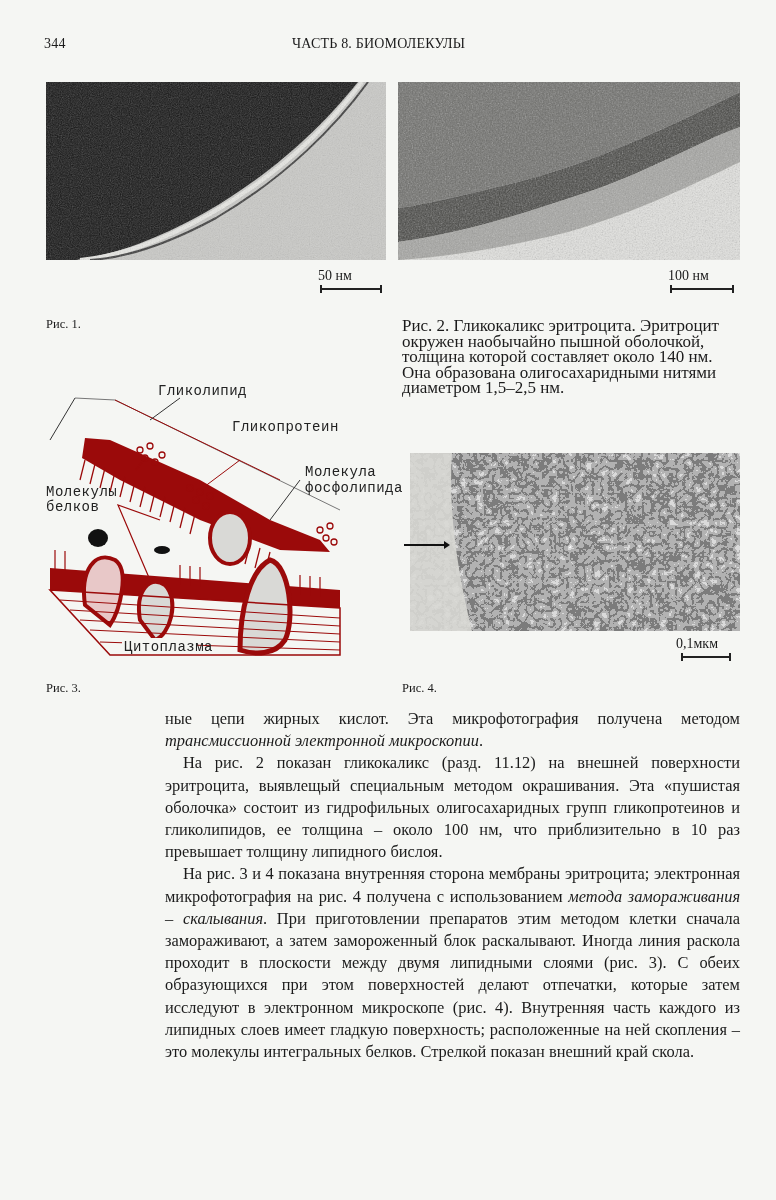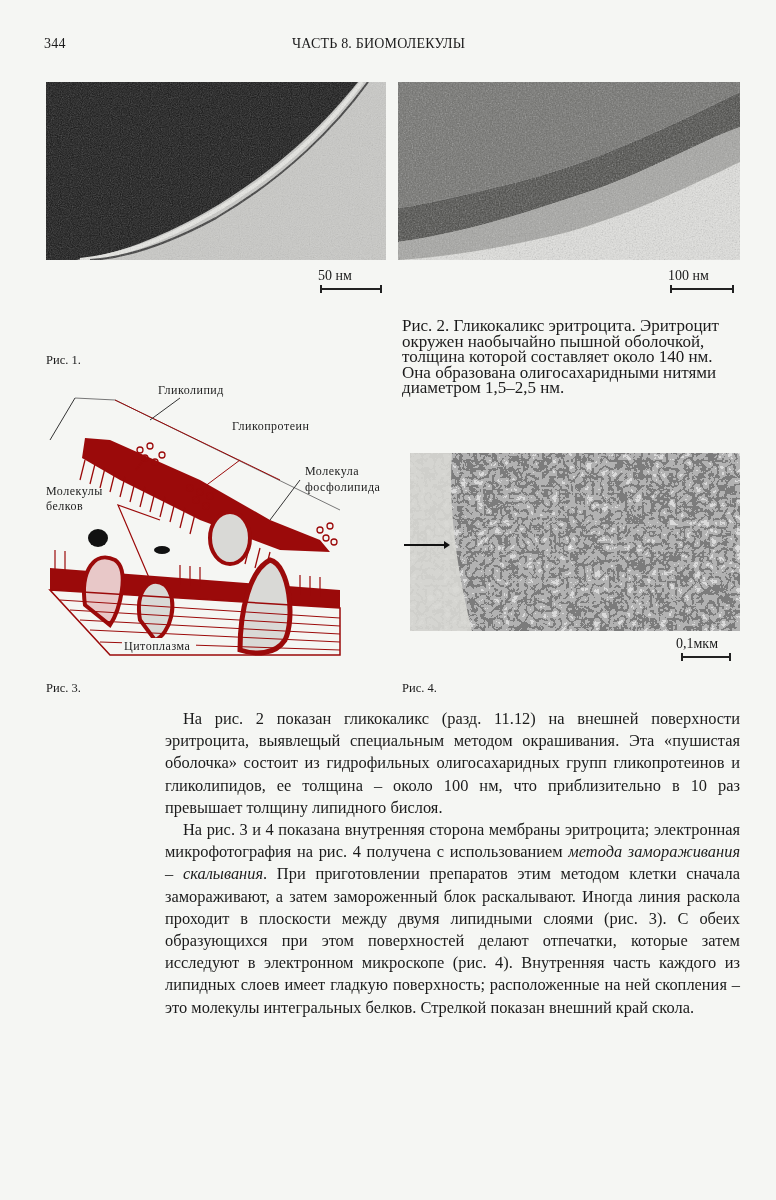--- a/index.html
+++ b/index.html
@@ -17,21 +17,21 @@
   .scalebar { font-size: 14px; }
   .scalebar .bar { height: 2px; background: #222; margin: 4px auto 0; position: relative; }
   .scalebar .bar::before, .scalebar .bar::after {
     content: ""; position: absolute; top: -3px; width: 2px; height: 8px; background: #222;
   }
   .scalebar .bar::before { left: 0; } .scalebar .bar::after { right: 0; }
 
   .fig-label { font-size: 12.5px; }
   .caption { font-size: 17px; line-height: 15.5px; width: 320px; }
 
-  .diagram-label { font-family: Liberation Serif, serif; font-size: 12px; color: #222; letter-spacing: 0.5px; }
+  .diagram-label { font-family: Liberation Mono, monospace; font-size: 14px; color: #222; letter-spacing: 0.5px; }
 
   .body-text {
     left: 165px; top: 708px; width: 575px;
     font-size: 16.4px; line-height: 22.2px; text-align: justify;
   }
   .body-text p { margin: 0; }
   .body-text p.indent { text-indent: 18px; }
   .body-text .em { font-style: italic; }
 </style>
 </head>
@@ -55,21 +55,21 @@
     <path d="M0,0 L312,0 C280,40 230,90 160,130 C110,158 70,172 30,178 L0,178 Z" fill="#151515"></path>
     <path d="M316,0 C284,42 234,92 164,132 C114,160 74,174 34,178" fill="none" stroke="#e8e8e4" stroke-width="4"></path>
     <path d="M322,0 C290,44 240,95 170,136 C120,163 80,176 44,178" fill="none" stroke="#3a3a3a" stroke-width="2"></path>
     <rect width="340" height="178" filter="url(#noise1)"></rect>
   </svg>
 </div>
 <div class="abs scalebar" style="left:318px;top:268px;width:66px;">
   <div>50 нм</div>
   <div class="bar" style="width:62px;"></div>
 </div>
-<div class="abs fig-label" style="left:46px;top:317px;margin-top:36px;">Рис. 1.</div>
+<div class="abs fig-label" style="left:46px;top:317px;">Рис. 1.</div>
 
 <div class="abs photo" style="left:398px;top:82px;width:342px;height:178px;">
   <svg width="342" height="178">
     <defs>
       <filter id="noise2">
           <feTurbulence type="fractalNoise" baseFrequency="0.7" numOctaves="3" seed="7"></feTurbulence>
           <feColorMatrix type="saturate" values="0"></feColorMatrix>
           <feComponentTransfer>
             <feFuncA type="table" tableValues="0 0.5"></feFuncA>
           </feComponentTransfer>
@@ -207,15 +207,16 @@
       <polygon points="40,1 46,5 40,9" fill="#111"></polygon>
     </svg>
 </div>
 <div class="abs scalebar" style="left:676px;top:636px;width:60px;">
   <div>0,1мкм</div>
   <div class="bar" style="width:50px;"></div>
 </div>
 <div class="abs fig-label" style="left:402px;top:681px;">Рис. 4.</div>
 
 <div class="abs body-text" id="body-text">
+    <p><span>ные цепи жирных кислот. Эта микрофотография получена методом </span><span class="em">трансмиссионной электронной микроскопии</span><span>.</span></p>
     <p class="indent"><span>На рис. 2 показан гликокаликс (разд. 11.12) на внешней поверхности эритроцита, выявлещый специальным методом окрашивания. Эта «пушистая оболочка» состоит из гидрофильных олигосахаридных групп гликопротеинов и гликолипидов, ее толщина – около 100 нм, что приблизительно в 10 раз превышает толщину липидного бислоя.</span></p>
     <p class="indent"><span>На рис. 3 и 4 показана внутренняя сторона мембраны эритроцита; электронная микрофотография на рис. 4 получена с использованием </span><span class="em">метода замораживания – скалывания</span><span>. При приготовлении препаратов этим методом клетки сначала замораживают, а затем замороженный блок раскалывают. Иногда линия раскола проходит в плоскости между двумя липидными слоями (рис. 3). С обеих образующихся при этом поверхностей делают отпечатки, которые затем исследуют в электронном микроскопе (рис. 4). Внутренняя часть каждого из липидных слоев имеет гладкую поверхность; расположенные на ней скопления – это молекулы интегральных белков. Стрелкой показан внешний край скола.</span></p>
   </div>
 
 </body></html>

